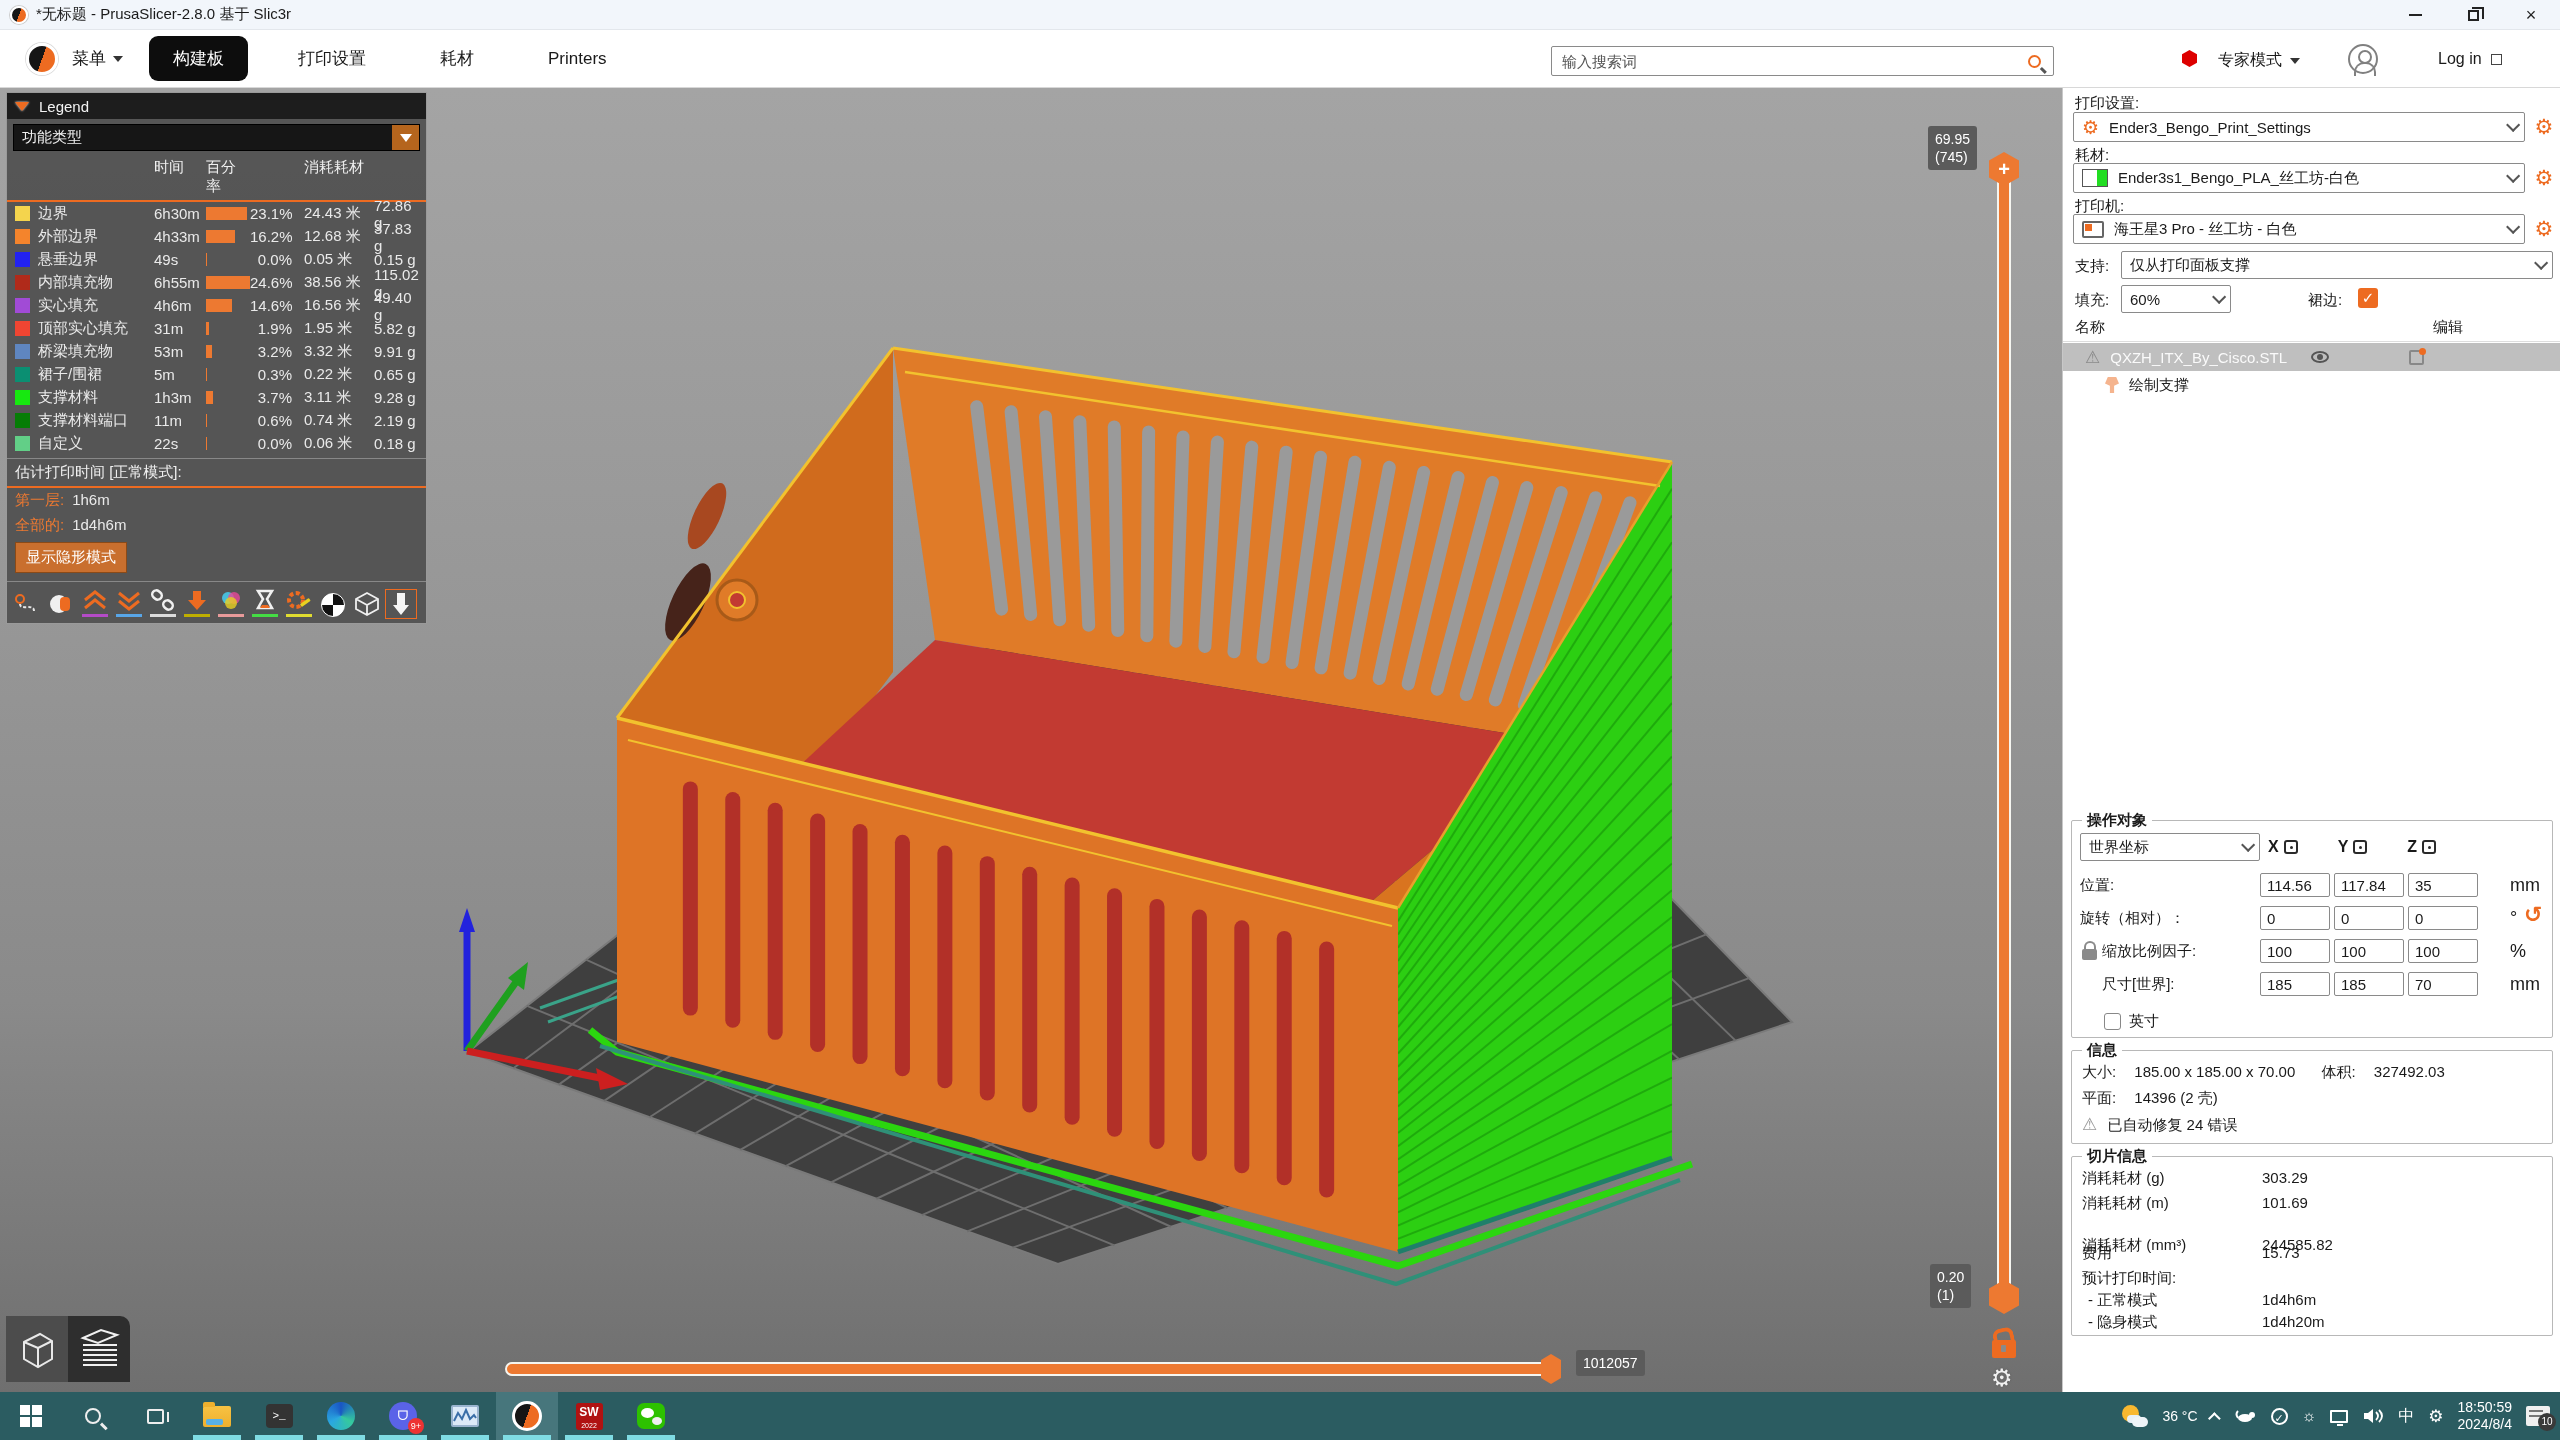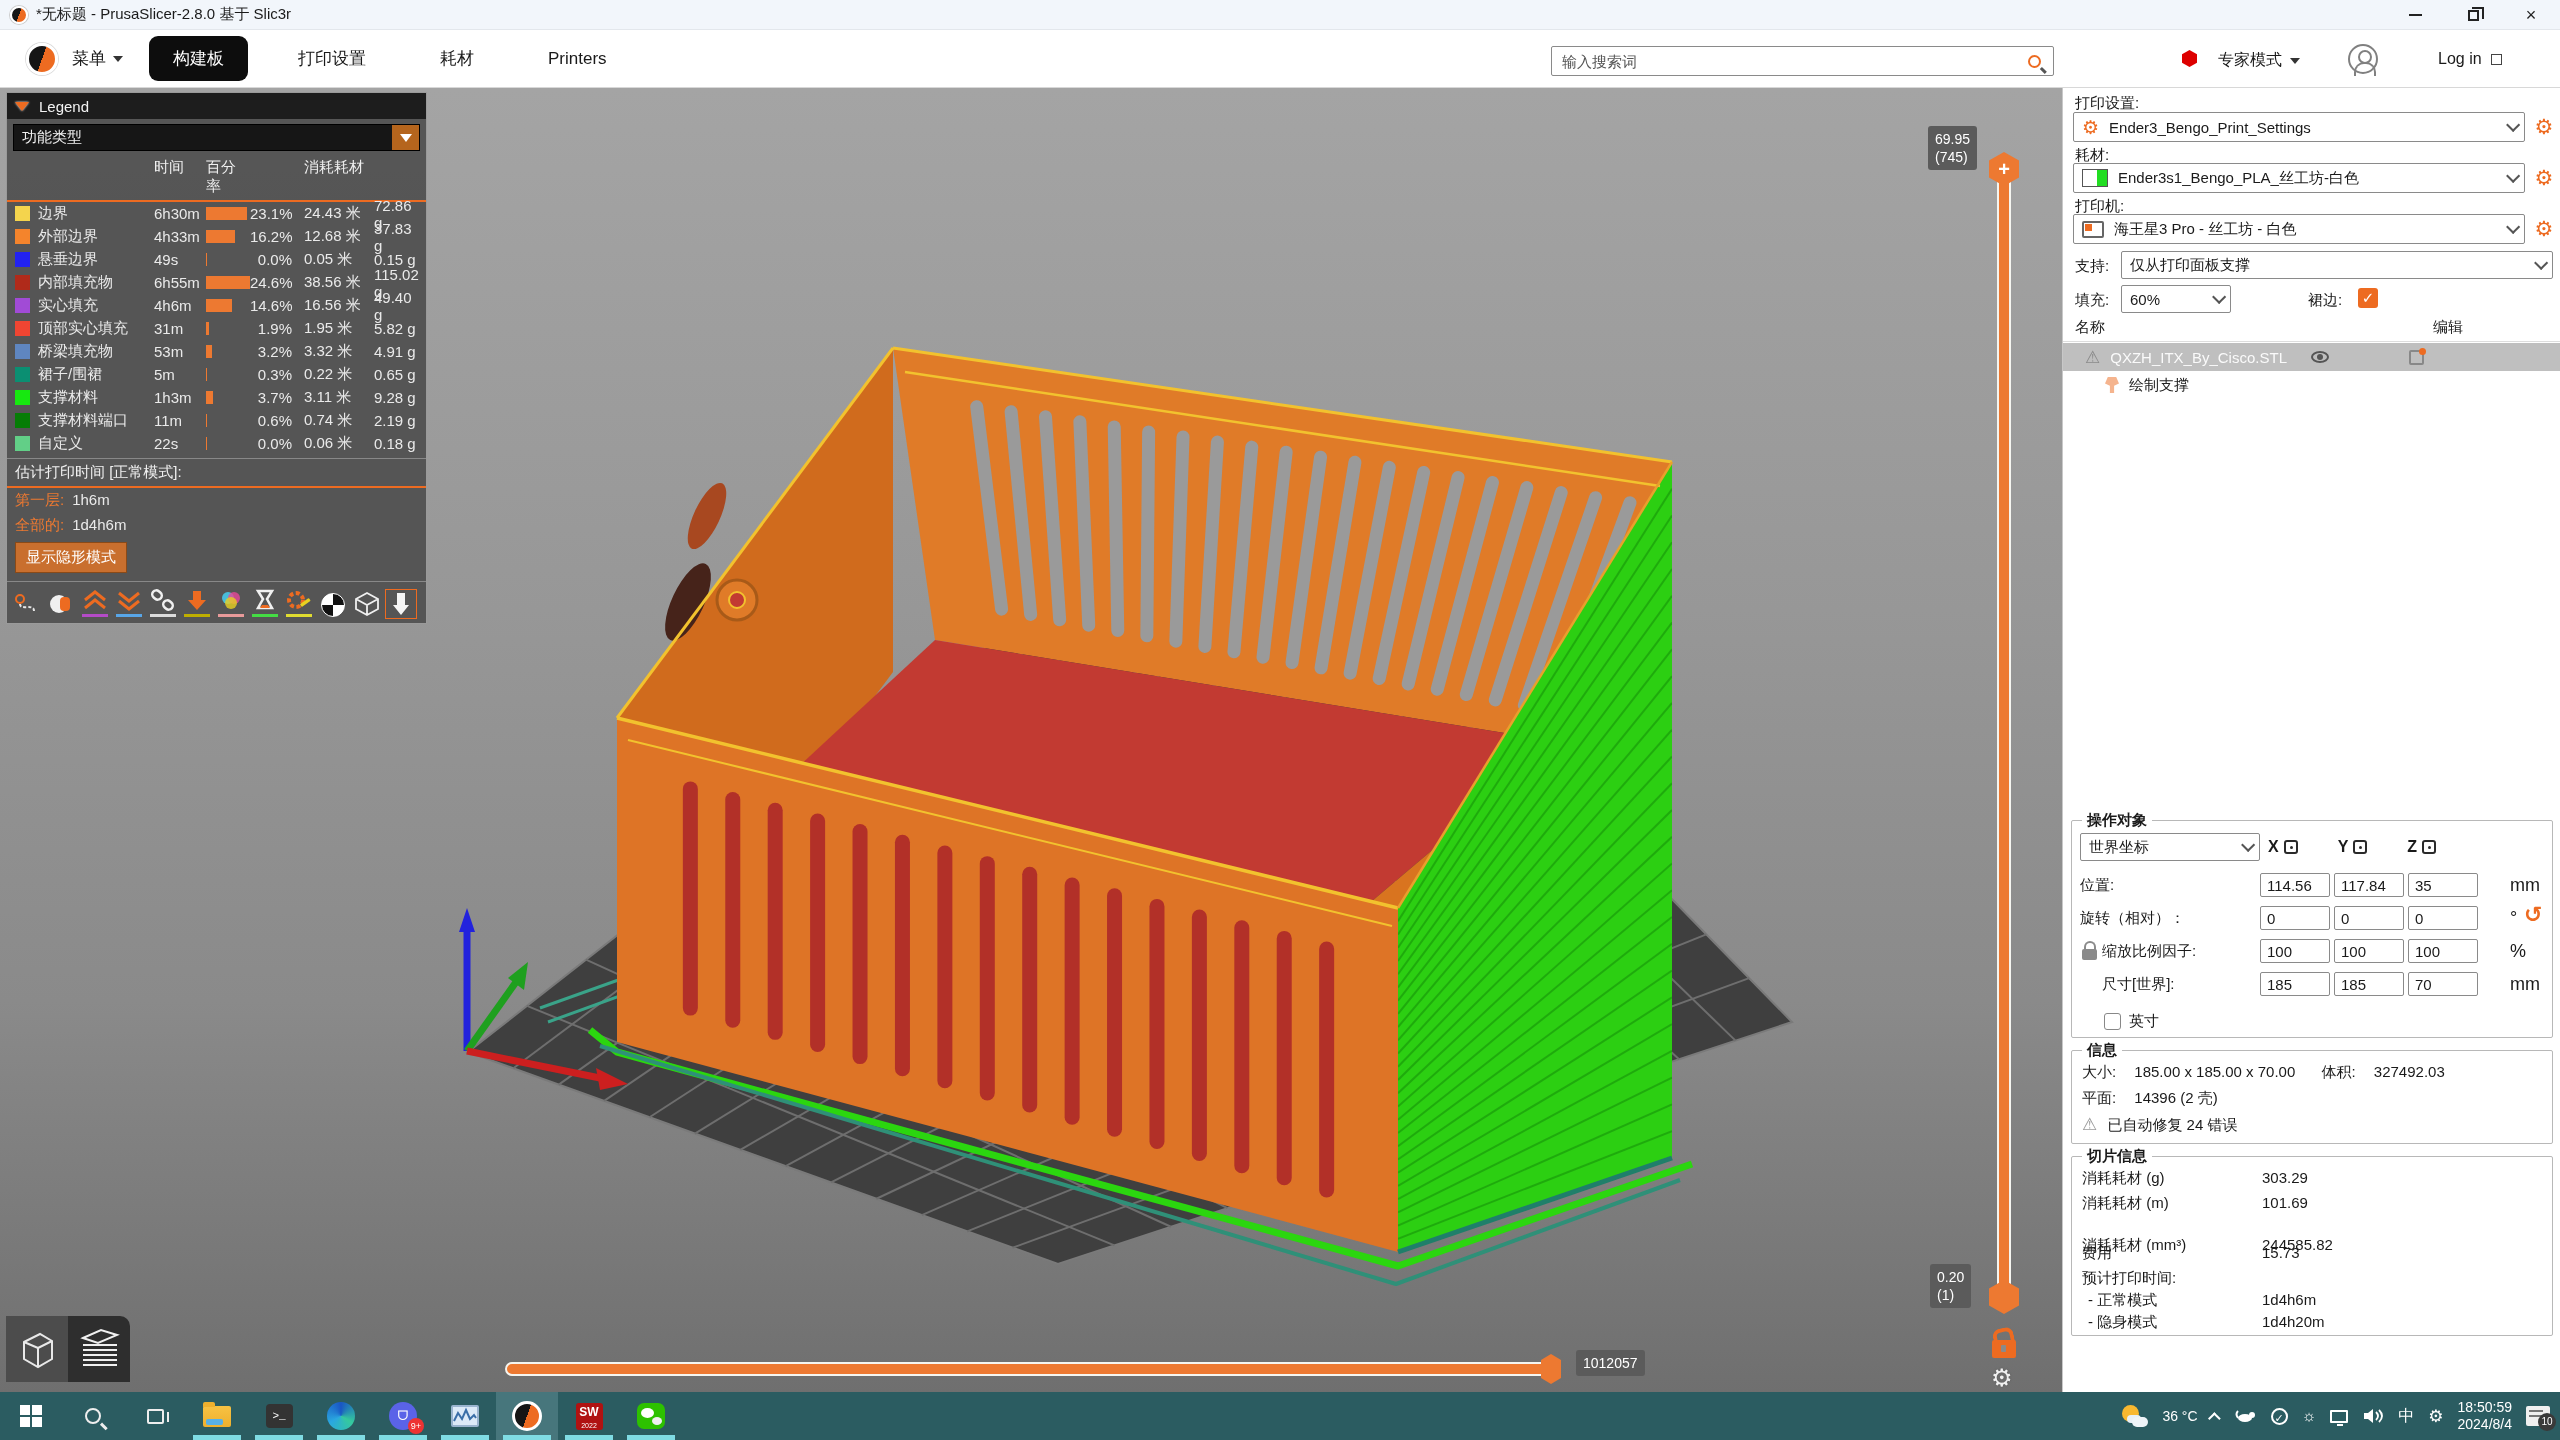--- a/index.html
+++ b/index.html
@@ -460,21 +460,21 @@
         </div>
         <div class="lg-row">
           <span class="chip" style="background: rgb(95, 134, 192);"></span>
           <span class="lg-label">桥梁填充物</span>
           <span class="lg-time">53m</span>
           <span class="lg-barbox">
             <i style="width: 5.72358px;"></i>
           </span>
           <span class="lg-pct">3.2%</span>
           <span class="lg-m">3.32 米</span>
-          <span class="lg-g">4.91 g</span>
+          <span class="lg-g">9.91 g</span>
         </div>
         <div class="lg-row">
           <span class="chip" style="background: rgb(11, 143, 114);"></span>
           <span class="lg-label">裙子/围裙</span>
           <span class="lg-time">5m</span>
           <span class="lg-barbox">
             <i style="width: 1px;"></i>
           </span>
           <span class="lg-pct">0.3%</span>
           <span class="lg-m">0.22 米</span>

